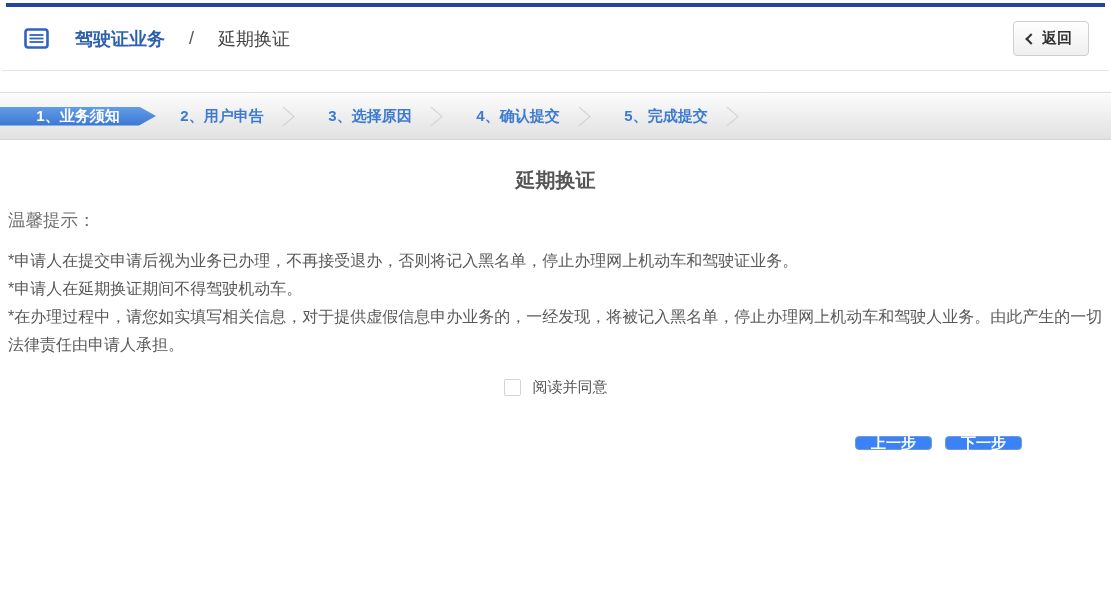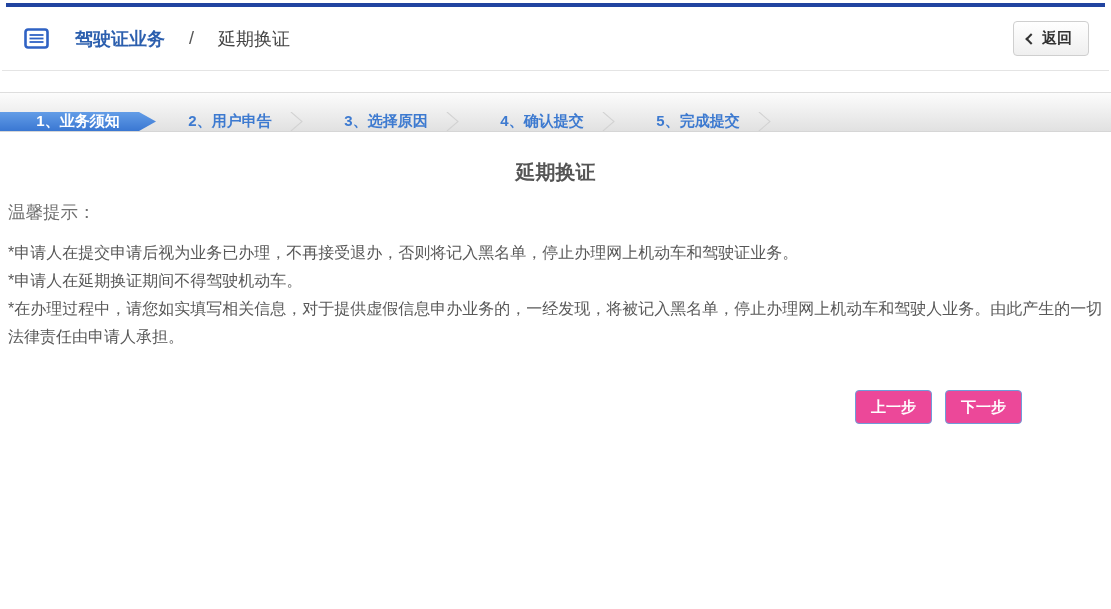--- a/index.html
+++ b/index.html
@@ -32,24 +32,24 @@
     font-size:15px; color:#333; font-weight:bold; cursor:pointer;
   }
   .back-chevron {
     width:8px; height:8px;
     border-left:2px solid #333; border-bottom:2px solid #333;
     transform:rotate(45deg); margin-top:1px;
   }
 
   
   .steps {
-    margin-top:21px; height:40px;
+    margin-top:21px; height:48px;
     background:linear-gradient(#fcfcfc,#e1e1e1);
     border-top:1px solid #dedede; border-bottom:1px solid #d6d6d6;
-    display:flex; align-items:flex-end; position:relative;gap:8px;
+    display:flex; align-items:center; position:relative;
   }
   .step {
     width:148px; display:flex; align-items:center; justify-content:center;
     font-size:15px; font-weight:bold; color:#3d7ad0; position:relative;
     cursor:pointer;
   }
   .step.active {
     color:#fff;
     background:linear-gradient(#639de7,#3a77d2);
     clip-path:polygon(0 0, calc(100% - 17px) 0, 100% 50%, calc(100% - 17px) 100%, 0 100%);
@@ -78,22 +78,22 @@
     border-radius:2px; cursor:pointer;
   }
   .agree-label { font-size:15px; color:#555; cursor:pointer; }
 
   
   .footer-actions {
     display:flex; justify-content:flex-end; gap:13px;
     padding-right:81px; margin-top:39px;
   }
   .nav-btn {
-    width:77px; height:34px; border:1px solid #6f9cd9; border-radius:4px;
-    background:#ec4899; color:#fff; font-size:15px; font-weight:bold;
+    width:77px; height:14px; border:1px solid #6f9cd9; border-radius:4px;
+    background:#3b82f6; color:#fff; font-size:15px; font-weight:bold;
     font-family:"Liberation Sans", sans-serif;
     display:flex; align-items:center; justify-content:center; cursor:pointer;
   }
 </style>
 </head>
 <body>
 
 <div class="top-accent-bar"></div>
 
 <div class="header">
@@ -159,18 +159,22 @@
 
 
   <div class="tips-title">温馨提示：</div>
 
   <div class="tips-list">
     <div class="notice-line">*申请人在提交申请后视为业务已办理，不再接受退办，否则将记入黑名单，停止办理网上机动车和驾驶证业务。</div>
     <div class="notice-line">*申请人在延期换证期间不得驾驶机动车。</div>
     <div class="notice-line">*在办理过程中，请您如实填写相关信息，对于提供虚假信息申办业务的，一经发现，将被记入黑名单，停止办理网上机动车和驾驶人业务。由此产生的一切法律责任由申请人承担。</div>
   </div>
 
+  <div class="agree-row">
+    <span class="agree-checkbox"></span>
+    <span class="agree-label">阅读并同意</span>
+  </div>
 
   <div class="footer-actions">
     <button class="nav-btn">上一步</button>
     <button class="nav-btn">下一步</button>
   </div>
 </div>
 
 </body></html>

